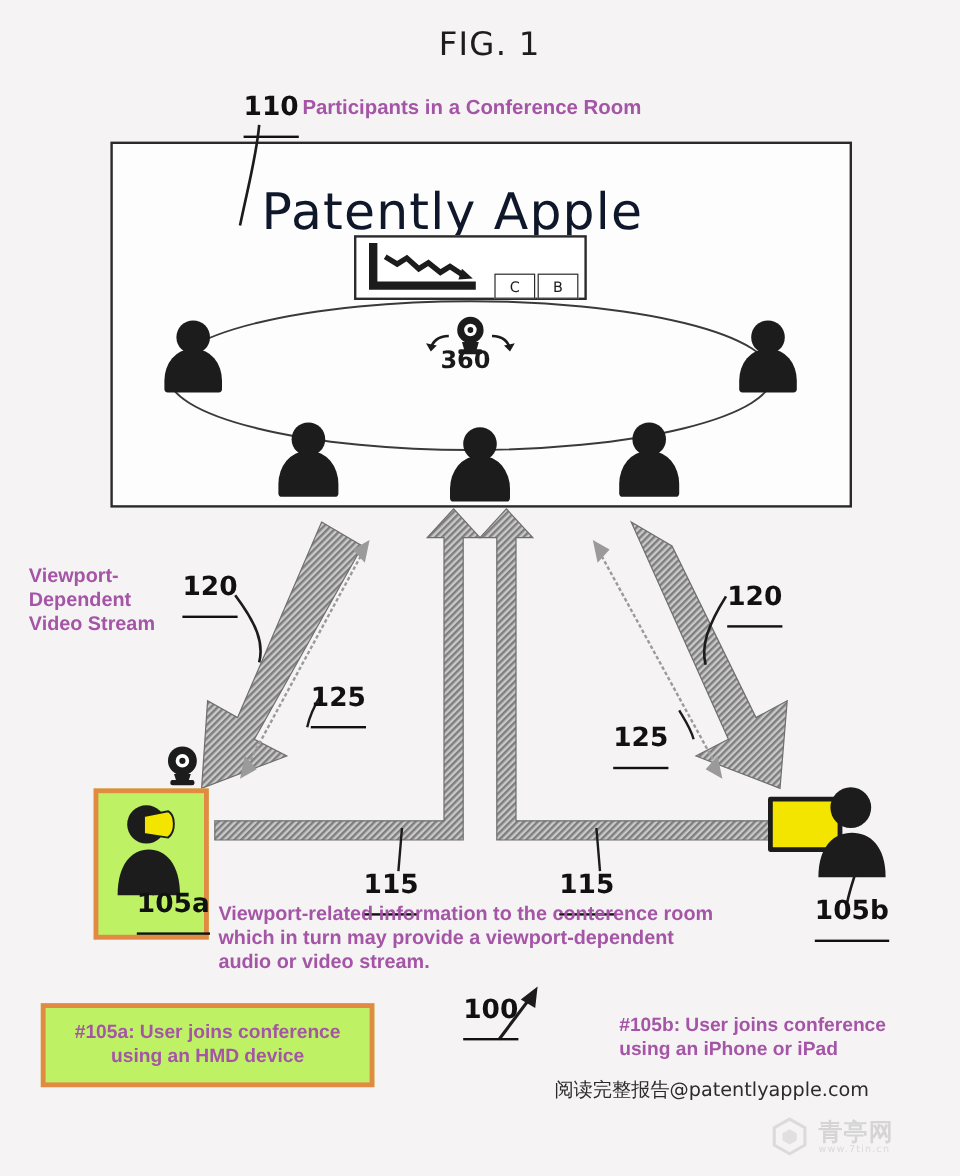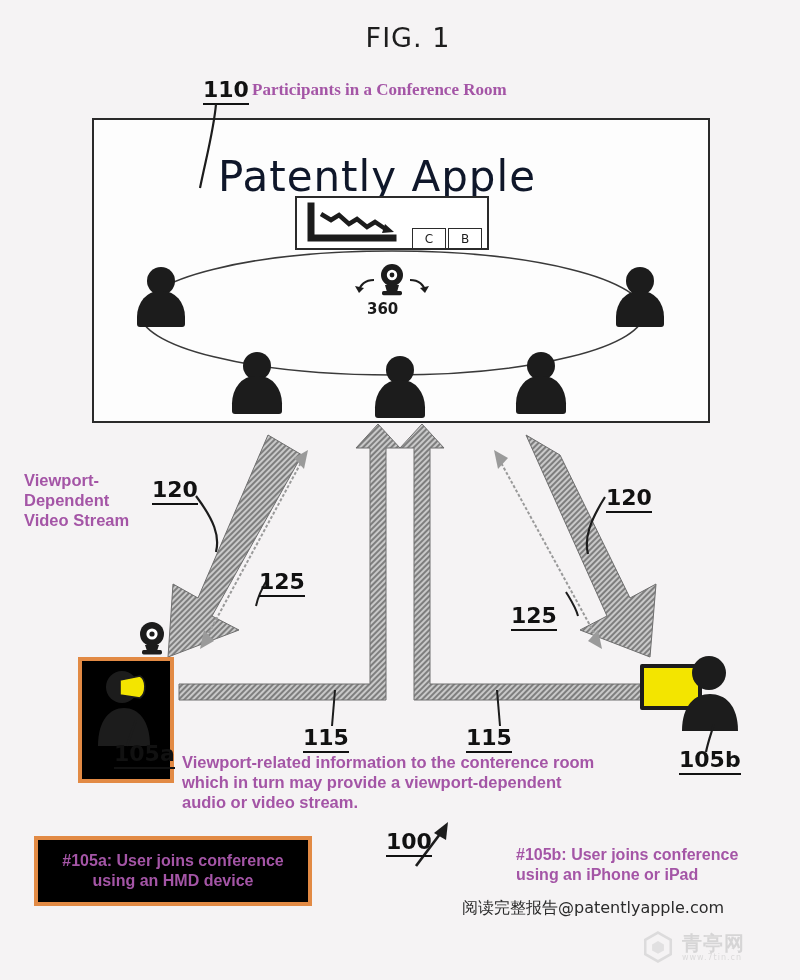--- a/index.html
+++ b/index.html
@@ -33,34 +33,34 @@
   }
 
   
   .ref {
     font-family: "DejaVu Sans", sans-serif;
     font-weight: 700;
     font-size: 22px;
     color: #111;
     border-bottom: 2.5px solid #111;
     line-height: 1.05;
-    padding-bottom: 2px;
+    padding-bottom: 12px;
     white-space: nowrap;
     text-align: right;
   }
 
   
   .cap {
     color: #a455a6;
     font-weight: 700;
     font-size: 16.5px;
     line-height: 1.22;
     white-space: pre-line;
   }
-  .cap.lg { font-size: 17px; font-family: Liberation Serif, serif; }
+  .cap.lg { font-size: 17px; }
 
   
   #room {
     left: 92px; top: 118px;
     width: 618px; height: 305px;
     background: #fdfdfd;
     border: 2px solid #2a2a2a;
     box-sizing: border-box;
   }
   #watermark-room {
@@ -77,23 +77,23 @@
   #screen {
     left: 295px; top: 196px;
     width: 194px; height: 54px;
     border: 2px solid #2b2b2b;
     background: #ffffff;
     box-sizing: border-box;
   }
 
   
   #cam360-label {
-    left: 367px; top: 300px;
-    font-family: "DejaVu Sans", sans-serif;
-    font-size: 15px;
+    left: 367px; top: 288px;
+    font-family: "DejaVu Sans", sans-serif;
+    font-size: 20px;
     font-weight: 600;
     color: #1a1a1a;
   }
 
   
   .person { position: absolute; }
   .person .head {
     position: absolute;
     background: #1c1c1c;
     border-radius: 50%;
@@ -107,21 +107,21 @@
   
   svg.overlay {
     position: absolute; left: 0; top: 0;
     width: 800px; height: 980px;
     pointer-events: none;
   }
 
   
   .orange-box {
     border: 4px solid #e28a44;
-    background: #000000;
+    background: #bef264;
     box-sizing: border-box;
   }
   #hmd-box { left: 78px; top: 657px; width: 96px; height: 126px; }
   #note-105a {
     left: 34px; top: 836px; width: 278px; height: 70px;
     display: flex; align-items: center; justify-content: center;
     text-align: center;
   }
   #note-105b {
     left: 516px; top: 845px; width: 270px;

